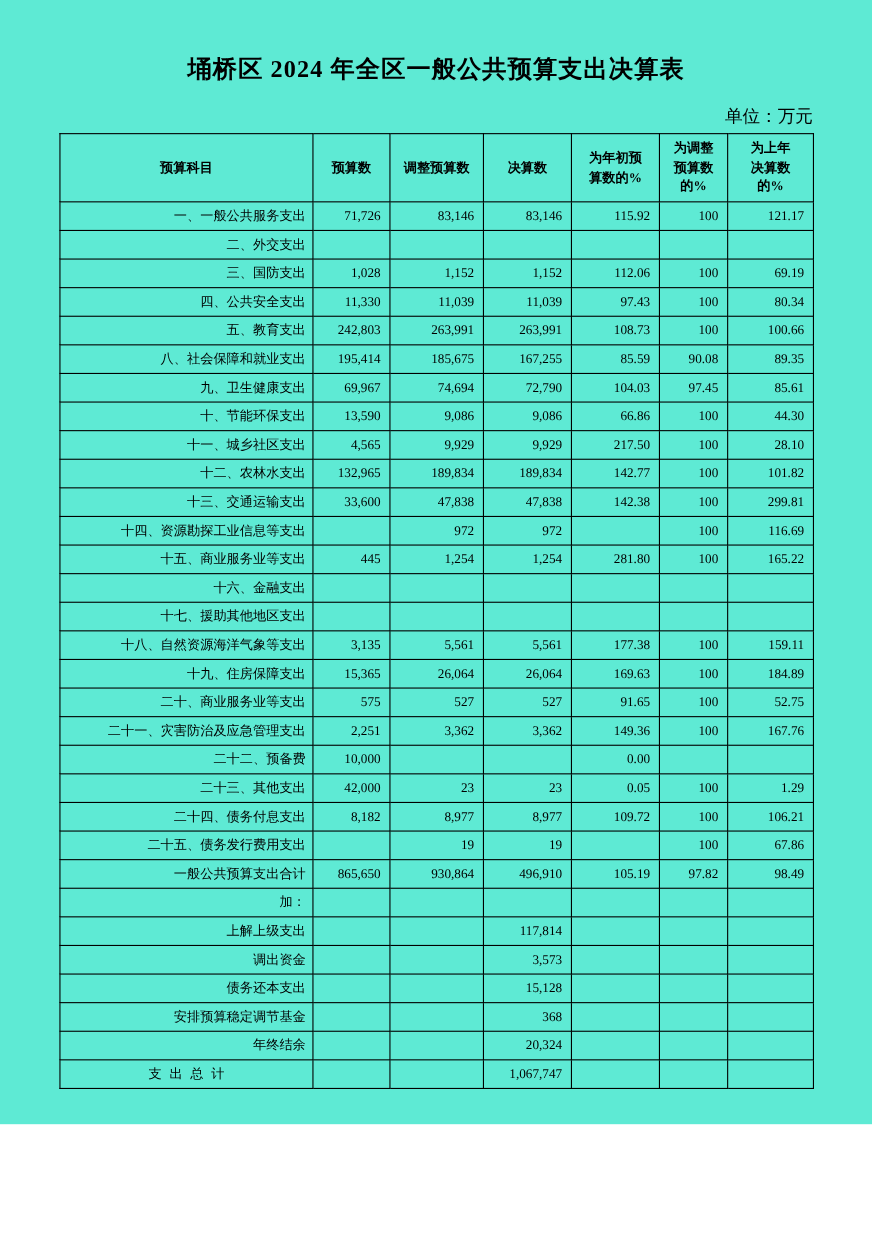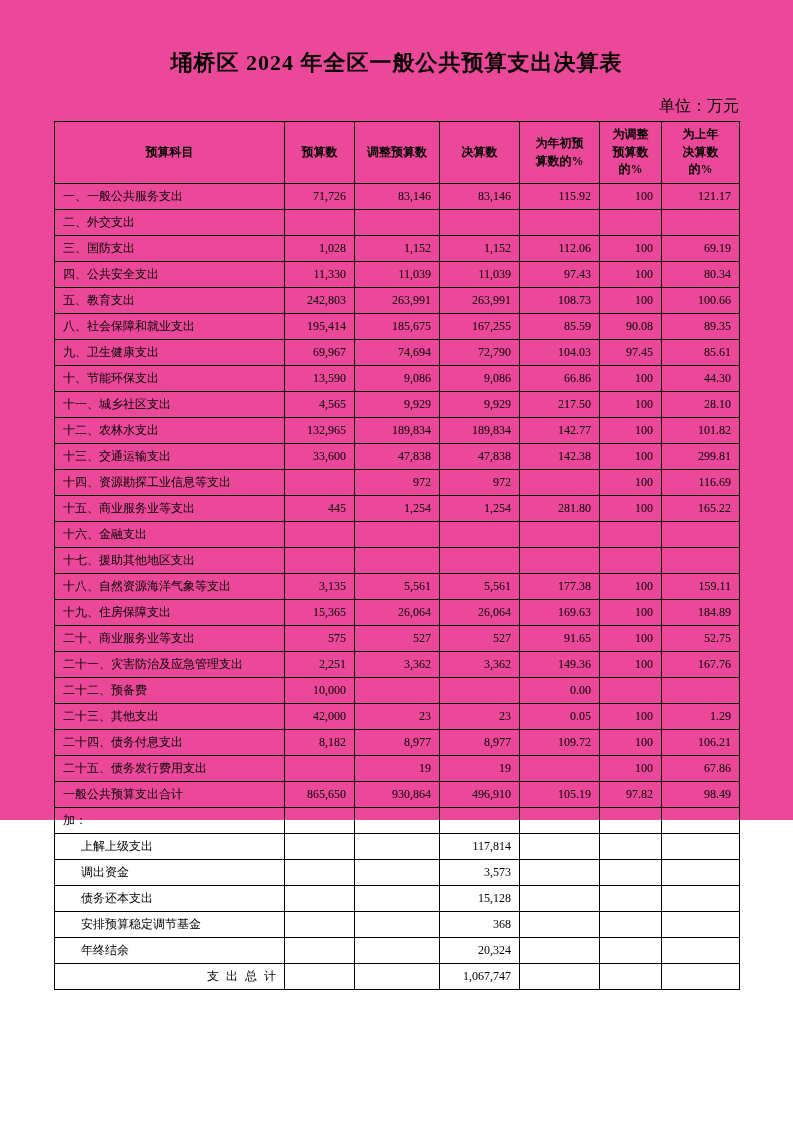--- a/index.html
+++ b/index.html
@@ -7,22 +7,22 @@
   body {
     width: 793px;
     height: 1122px;
     font-family: "Liberation Serif", "DejaVu Serif", serif;
     color: #000;
     position: relative;
     overflow: hidden;
   }
   .page {
     width: 793px;
-    height: 820px;
-    background: #ec4899;
+    height: 1022px;
+    background: #5eead4;
     position: relative;
   }
   .title {
     padding-top: 48px;
     text-align: center;
     font-size: 22px;
     font-weight: bold;
     letter-spacing: 1px;
   }
   .unit-note {
@@ -48,25 +48,25 @@
     text-align: center;
     white-space: pre-line;
     height: 62px;
     padding: 2px 3px;
     line-height: 1.45;
   }
   .budget-table td {
     height: 26px;
     padding: 1px 6px;
   }
-  td.subject { text-align: left; padding-left: 8px; }
+  td.subject { text-align: right; padding-left: 8px; }
   td.num { text-align: right; padding-right: 8px; }
   tr.bold td { font-weight: normal; }
   td.indent { padding-left: 26px; }
-  td.center { text-align: right; letter-spacing: 2px; }
+  td.center { text-align: center; letter-spacing: 2px; }
 </style>
 </head>
 <body>
 
 <div class="page">
 
   <h1 class="title">埇桥区 2024 年全区一般公共预算支出决算表</h1>
 
   <div class="unit-note">单位：万元</div>
 

